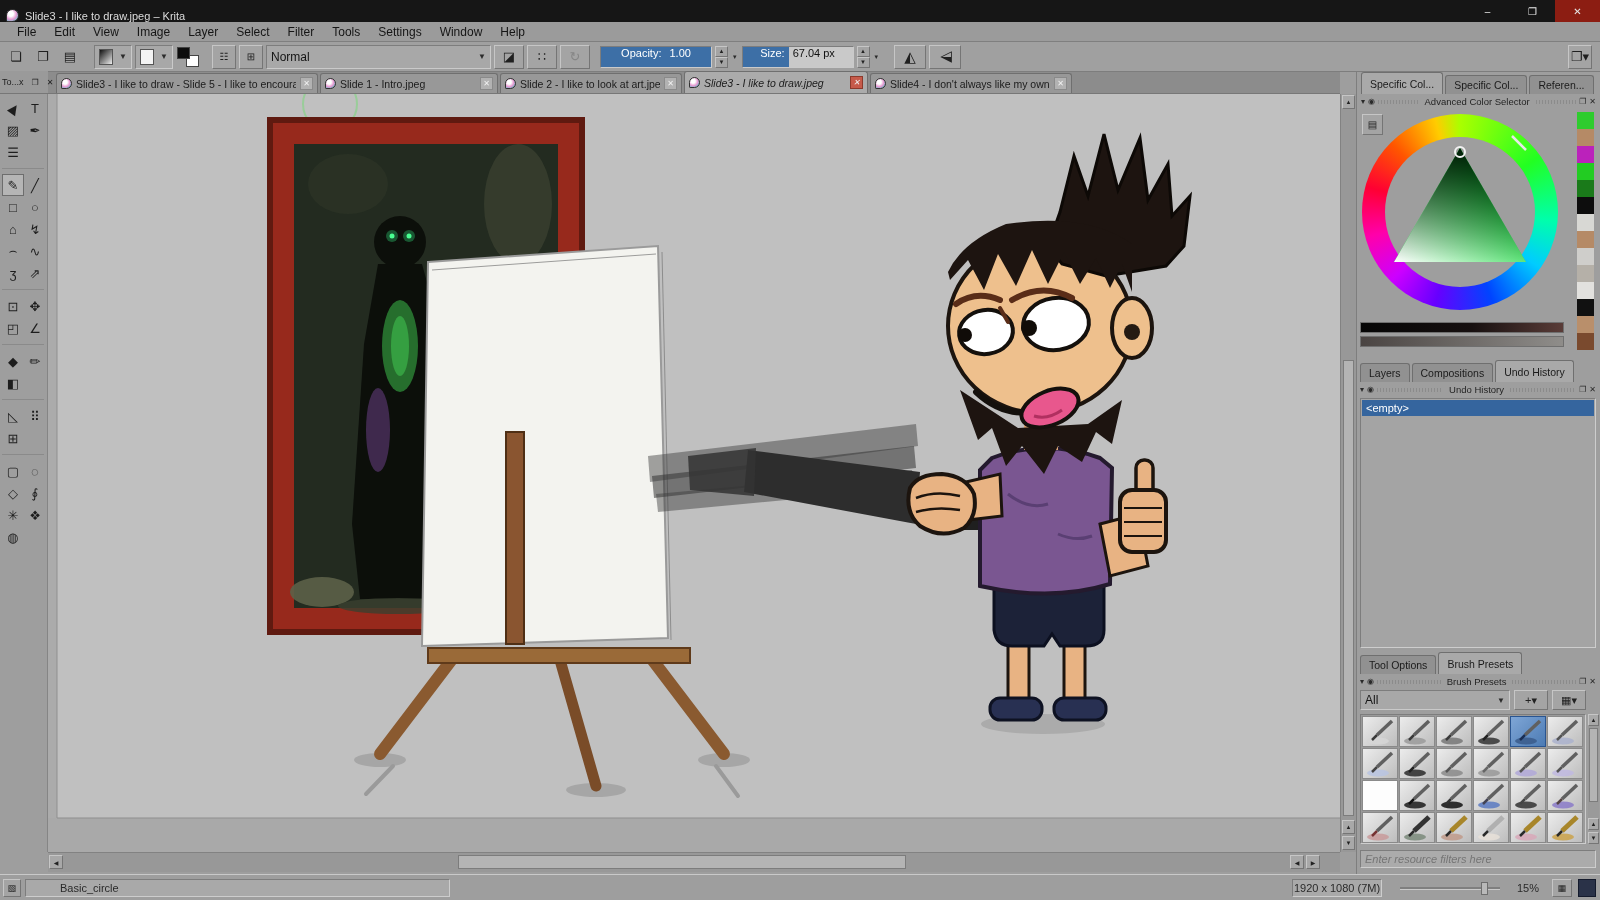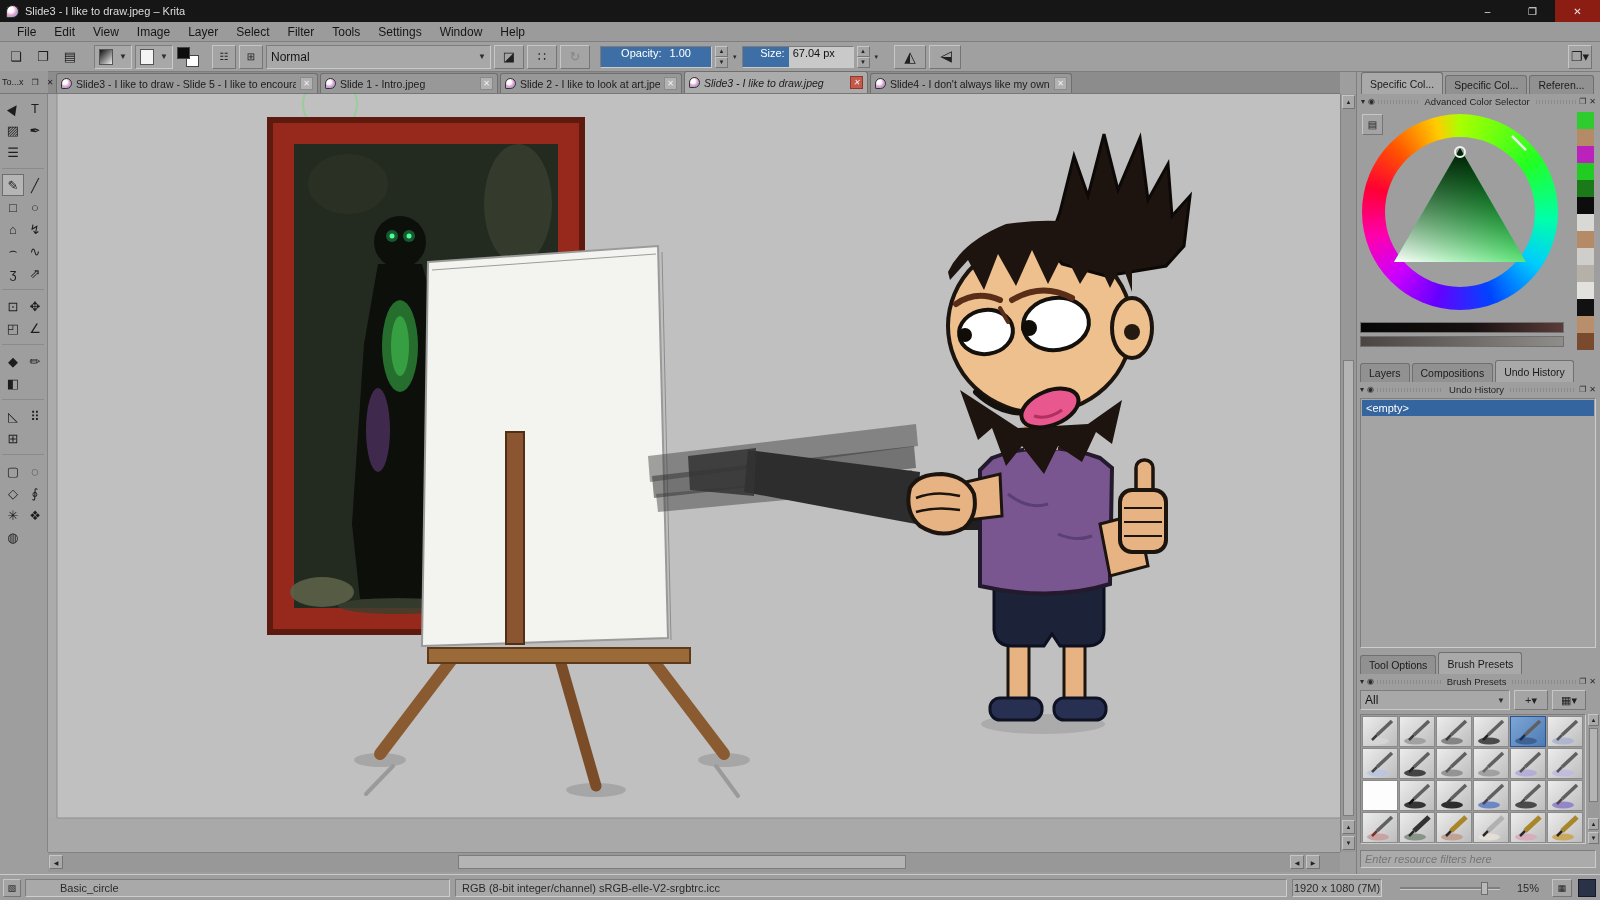--- a/index.html
+++ b/index.html
@@ -1,20 +1,20 @@
 <!DOCTYPE html>
 <html><head>
 <meta charset="utf-8">
 <style>
   * { margin:0; padding:0; box-sizing:border-box; }
   html,body { width:1600px; height:900px; overflow:hidden; font-family:"Liberation Sans", sans-serif; background:#9e9e9e; }
   .abs { position:absolute; }
 
   
-  #titlebar { left:0; top:0; width:1600px; height:22px; background:#161616; color:#dcdcdc; display:flex; align-items:center; }
+  #titlebar { left:0; top:0; width:1600px; height:22px; background:#161616; color:#dcdcdc; display:flex; align-items:flex-end; }
   #titlebar .title { font-size:11px; margin-left:6px; }
   .krita-icon { width:13px; height:13px; border-radius:50% 50% 50% 10%; background:radial-gradient(circle at 35% 35%, #ffffff 0 25%, #e79ad2 55%, #7bb6c9 80%, #4a4a66 100%); border:1px solid #333; margin-left:6px; flex:0 0 auto; }
   .wincontrols { margin-left:auto; display:flex; height:22px; }
   .winbtn { width:45px; height:22px; display:flex; align-items:center; justify-content:center; font-size:10px; color:#e6e6e6; }
   .winbtn.close { background:#8c1d12; }
 
   #menubar { left:0; top:22px; width:1600px; height:20px; background:#9b9b9b; border-bottom:1px solid #7f7f7f; display:flex; align-items:center; padding-left:8px; }
   .menu-item { font-size:12px; color:#151515; padding:2px 9px; }
 
   #toolbar { left:0; top:42px; width:1600px; height:30px; background:#a0a0a0; border-bottom:1px solid #7d7d7d; display:flex; align-items:center; padding-left:4px; gap:3px; }
@@ -678,21 +678,20 @@
   <div class="sb-btn abs" style="left:0;top:0;width:11px;height:12px">▲</div>
   <div class="abs" style="left:1px;top:14px;width:9px;height:74px;background:#b4b4b4;border:1px solid #7c7c7c"></div>
   <div class="sb-btn abs" style="left:0;top:104px;width:11px;height:12px">▲</div>
   <div class="sb-btn abs" style="left:0;top:118px;width:11px;height:12px">▼</div>
 </div>
 <input id="resource-filter" class="abs" value="" placeholder="Enter resource filters here" style="">
 
 <div id="statusbar" class="abs">
   <div class="abs sqbtn" style="left:3px;top:4px;width:18px;height:18px;font-size:9px">▧</div>
   <div class="groove" style="left:25px;width:425px;padding-left:34px">Basic_circle</div>
-  <div class="groove" style="left:455px;width:832px">RGB (8-bit integer/channel)  sRGB-elle-V2-srgbtrc.icc</div>
   <div class="groove" style="left:1292px;width:90px;justify-content:center">1920 x 1080 (7M)</div>
   <div id="zoom-slider">
       <div class="zhandle" style="left:81px"></div>
     </div>
   <div class="groove" style="left:1508px;width:40px;justify-content:center;border-color:transparent;background:transparent">15%</div>
   <div class="abs sqbtn" style="left:1552px;top:4px;width:20px;height:18px;font-size:9px">▦</div>
   <div class="abs" style="left:1578px;top:4px;width:18px;height:18px;background:#2a3248;border:1px solid #141a2c"></div>
 </div>
 
 </body></html>

